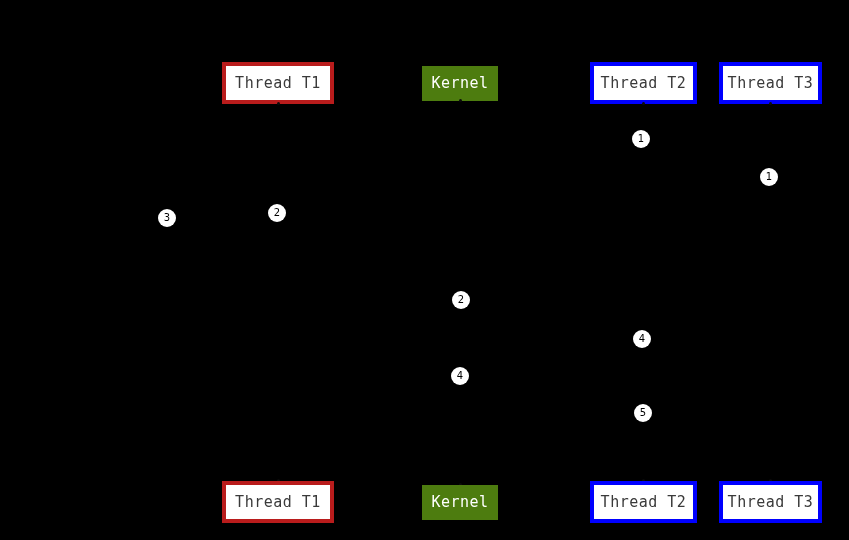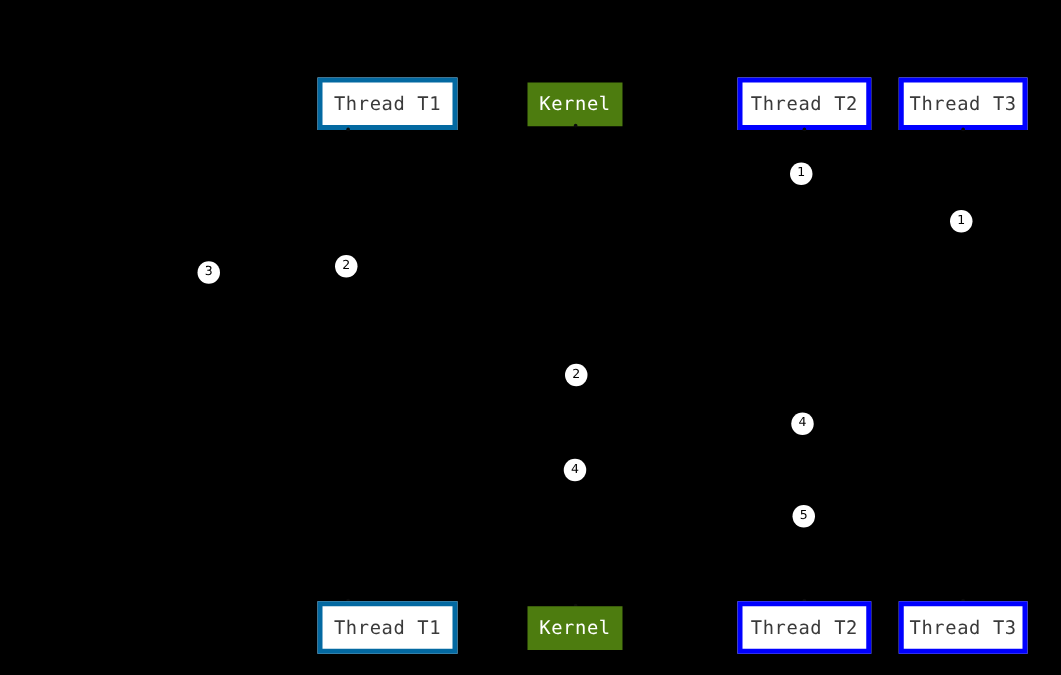--- a/index.html
+++ b/index.html
@@ -31,21 +31,21 @@
     font-size: 15px;
     letter-spacing: 0.5px;
     white-space: nowrap;
     line-height: 1;
   }
 
   .participant.framed {
     background: #ffffff;
     color: #3a3a3a;
   }
-  .participant.framed.red   { border: 4px solid #0369a1; margin-left: 32px; }
+  .participant.framed.red   { border: 4px solid #b91c1c; }
   .participant.framed.blue  { border: 4px solid #0000ff; align-items: center; }
 
   .participant.solid-blue {
     background: #4d7c0f;
     color: #ffffff;
     border: 0;
   }
 
   
   .lifeline {

